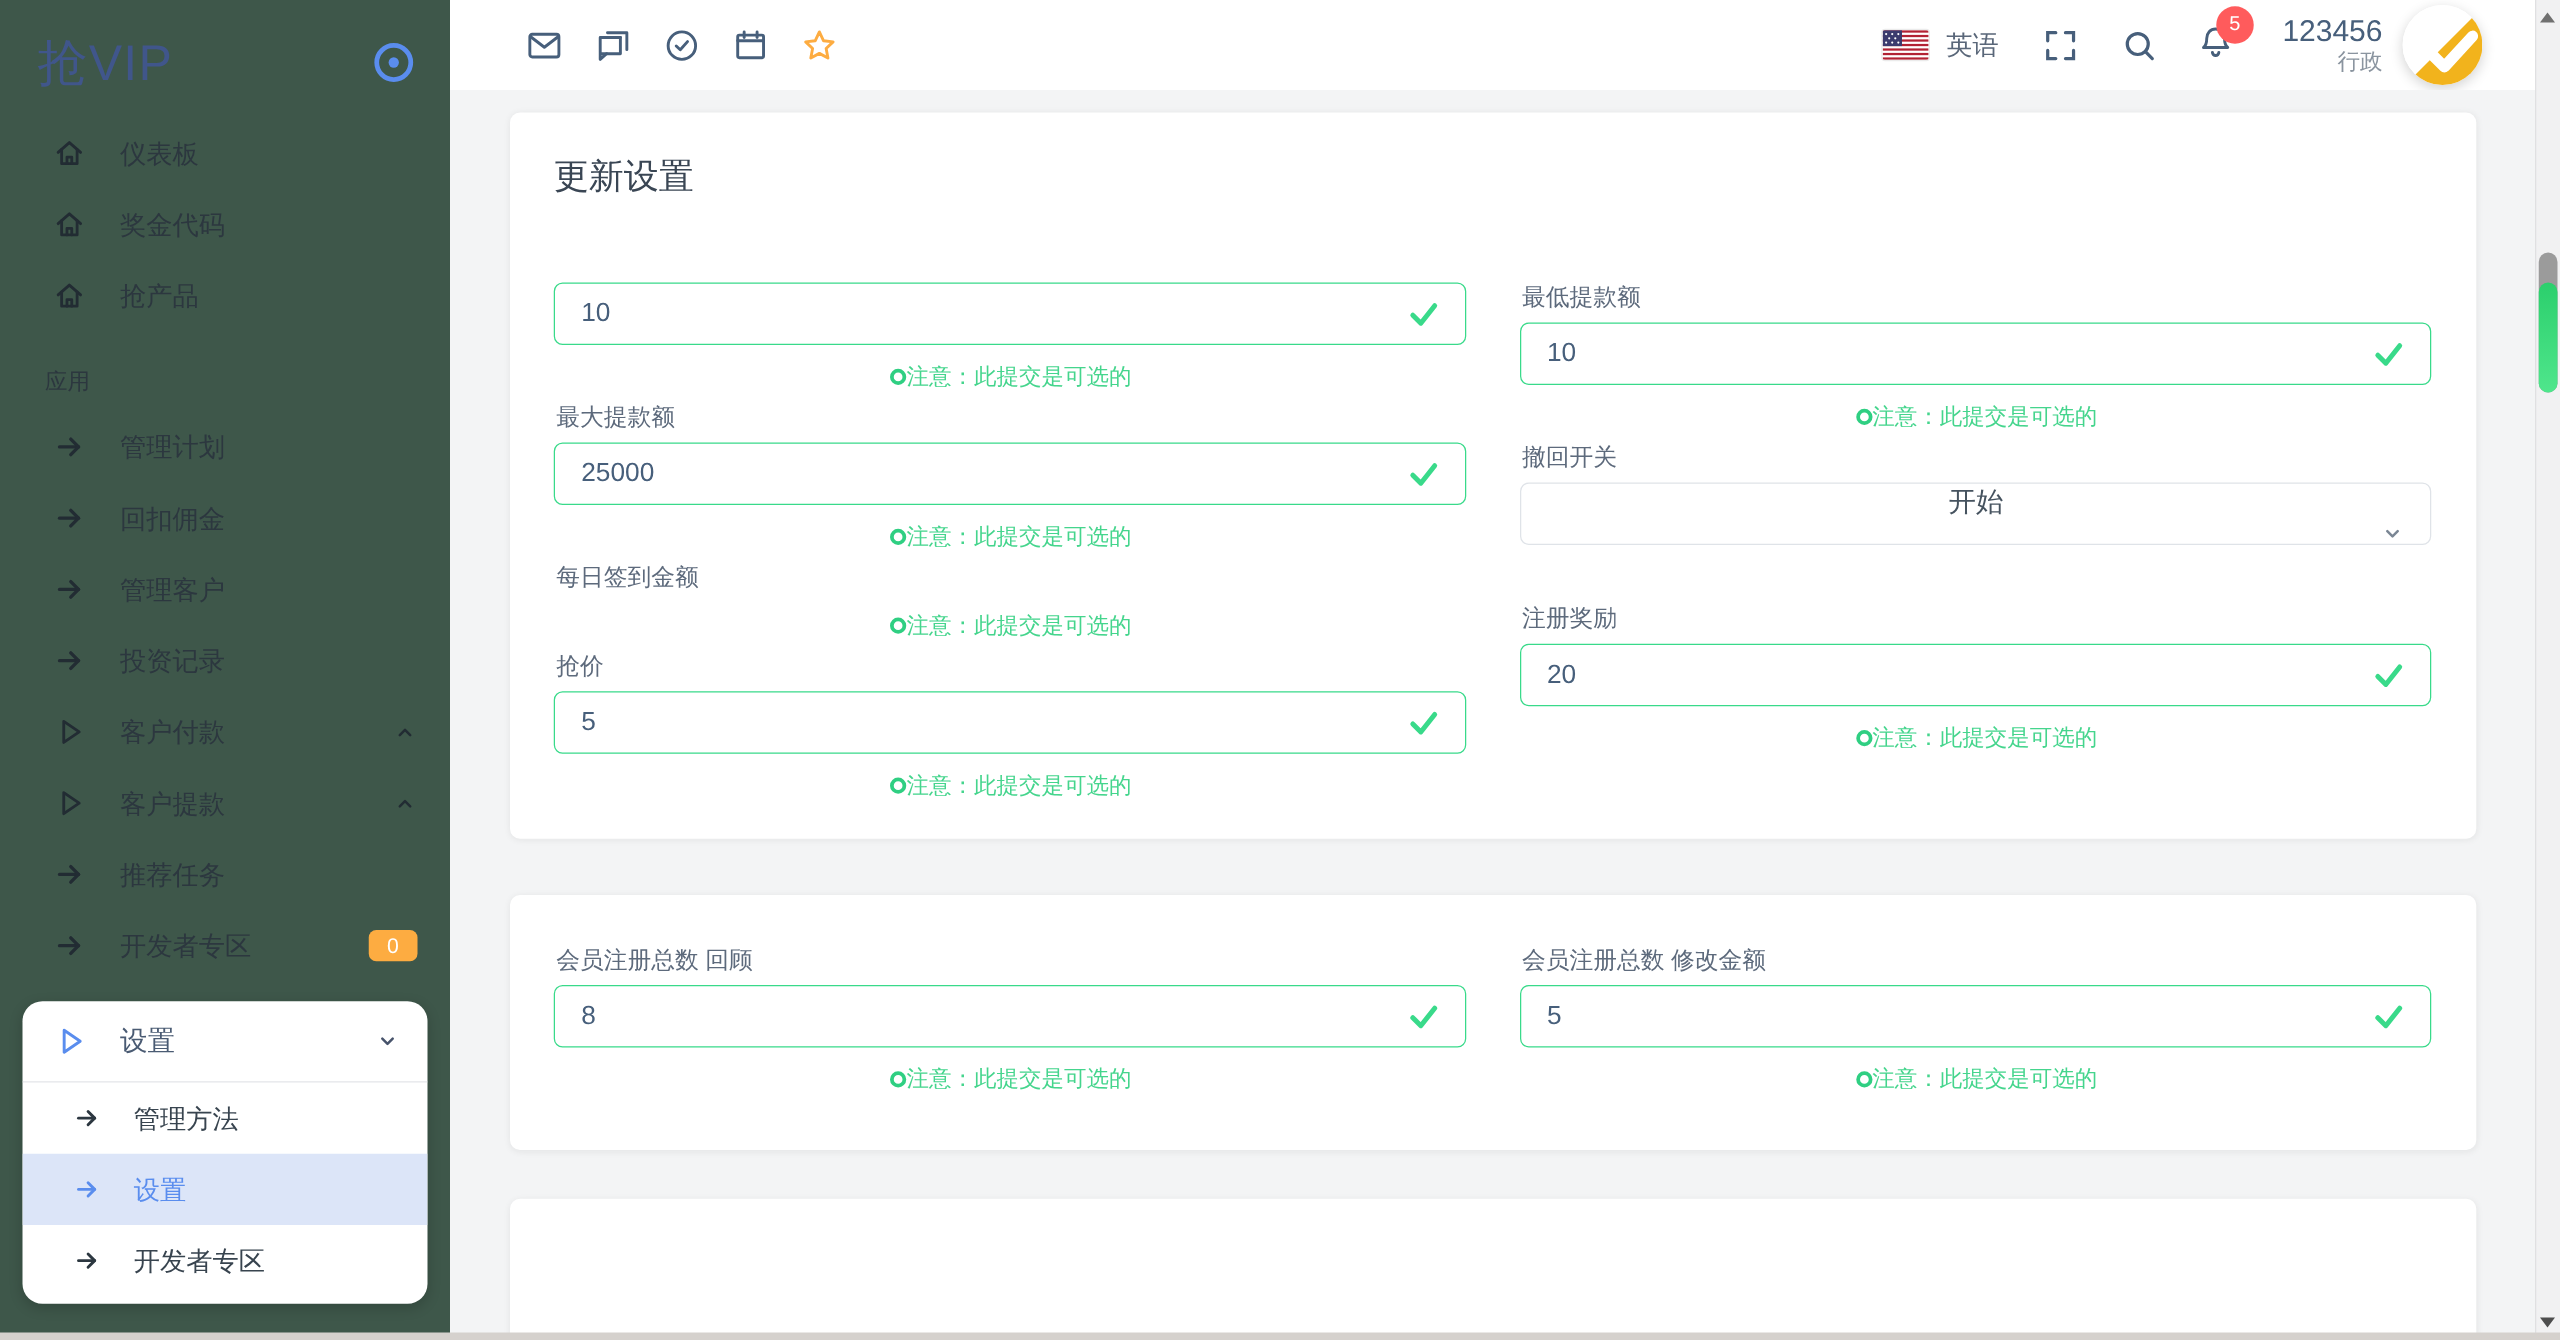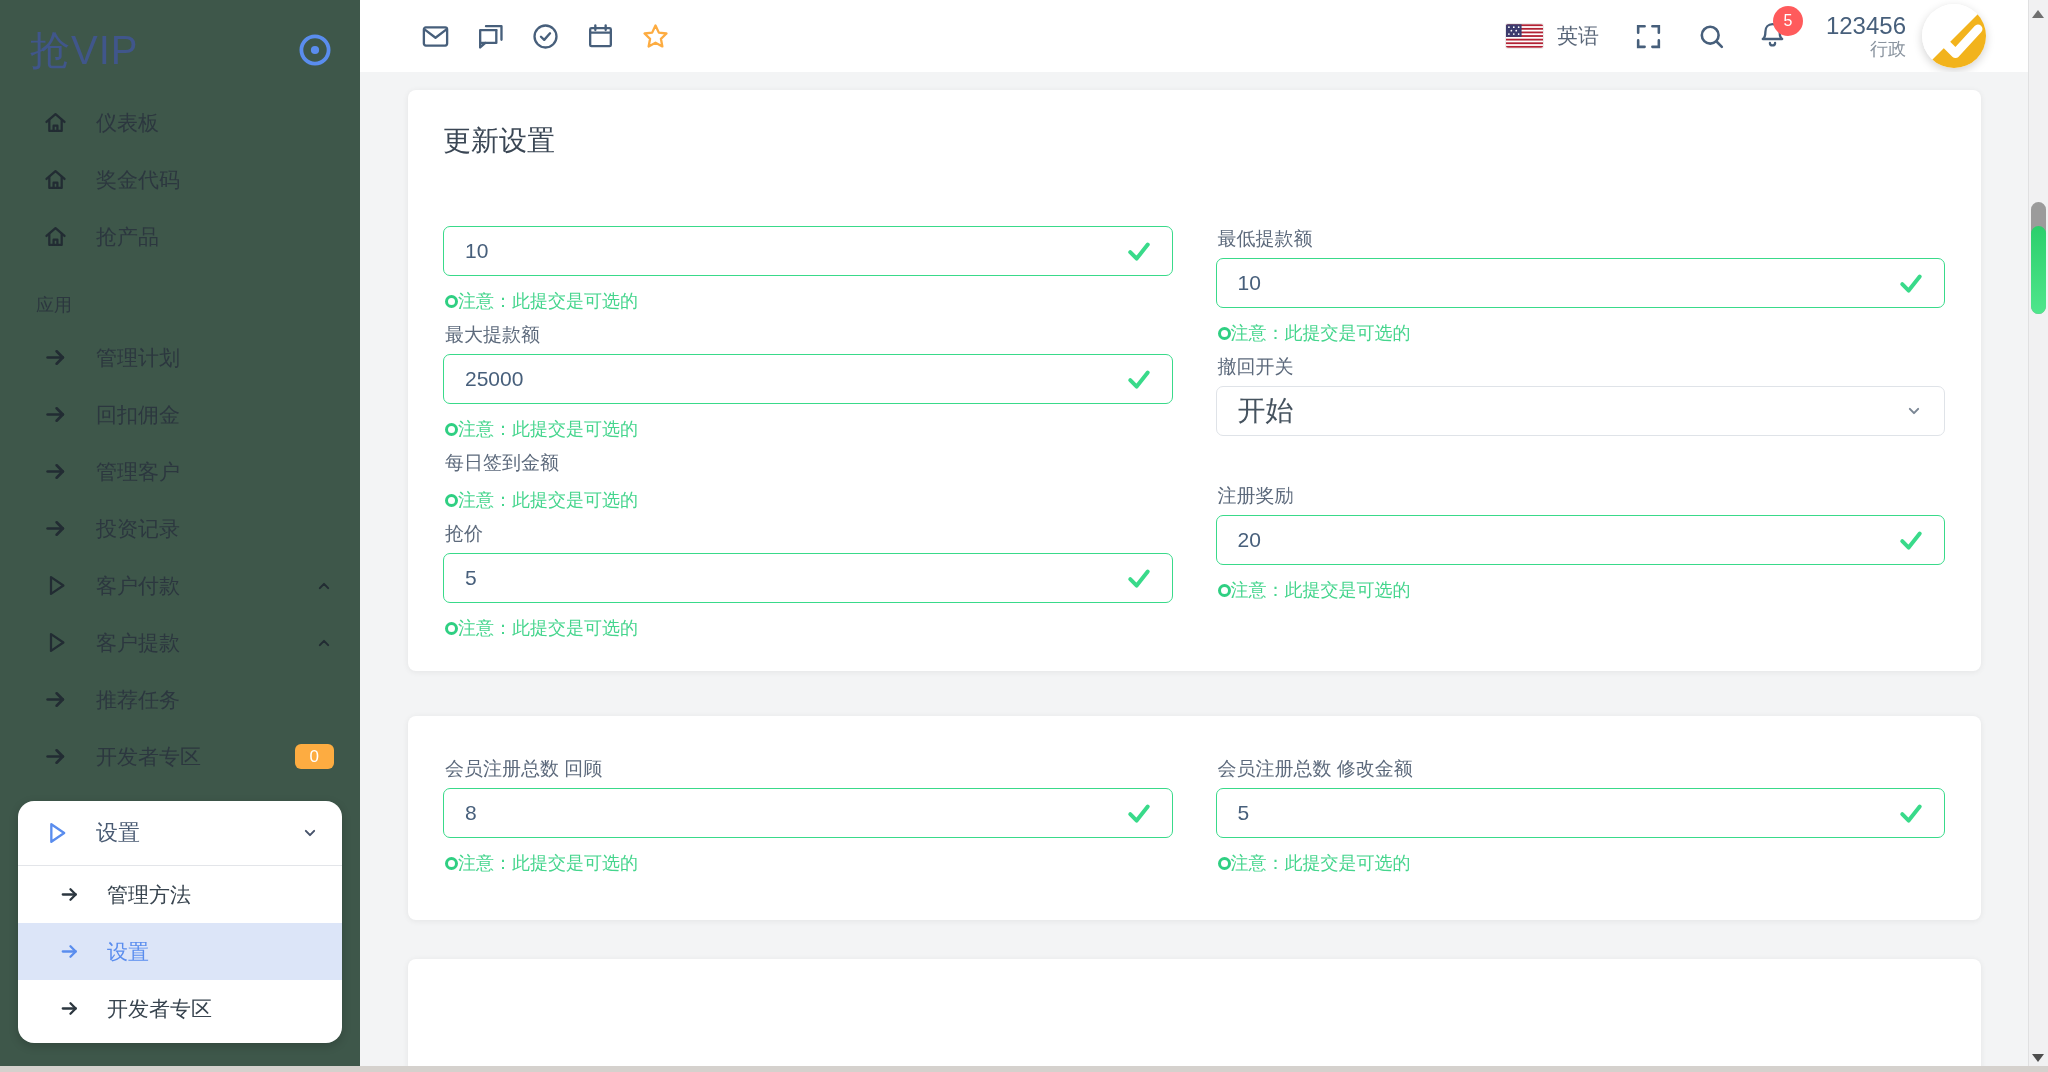--- a/index.html
+++ b/index.html
@@ -59,24 +59,24 @@
   .card-title { font-size:28px; font-weight:500; color:#3a4654; line-height:34px; margin-bottom:68px; }
   .form-grid { display:flex; gap:43px; }
   .form-col { flex:1; min-width:0; }
   .field { margin-bottom:9px; }
   .field.no-note { margin-bottom:47px; }
   .field-label { font-size:19px; color:#5d6a7c; margin:0 0 7px 2px; height:25px; line-height:25px; white-space:nowrap; }
   .control { position:relative; }
   .text-input { width:100%; height:50px; border:1px solid #39da8a; border-radius:7px; font-size:21px; color:#475f7b; padding:0 64px 0 21px; outline:none; background:#fff; font-family:inherit; }
   .input-check { position:absolute; right:20px; top:11px; width:28px; height:28px; display:inline-flex; }
   .input-check svg { width:100%; height:100%; }
-  .select-box { height:50px; border:1px solid #dfe3e8; border-radius:7px; display:flex; align-items:center; padding:0 20px 0 21px; font-size:28px; color:#46535f; background:#fff; cursor:pointer; }
+  .select-box { height:50px; border:1px solid #dfe3e8; border-radius:7px; display:flex; align-items:center; padding:0 20px 0 21px; font-size:22px; color:#46535f; background:#fff; cursor:pointer;flex-direction:column; }
   .select-chevron { margin-left:auto; width:20px; height:20px; color:#7a8694; display:inline-flex; }
   .select-chevron svg { width:100%; height:100%; }
-  .note-row { display:flex; align-items:center; gap:0; margin:13px 0 0 2px; height:24px; }
+  .note-row { display:flex; align-items:center; gap:0; margin:13px 0 0 2px; height:24px;justify-content:center; }
   .note-ring { width:13px; height:13px; border:3px solid #2fcf82; border-radius:50%; flex:none; }
   .note-text { font-size:18px; color:#45d58d; white-space:nowrap; }
   .card2 { margin-top:45px; padding:40px 36px 36px 35px; }
   .card3 { margin-top:39px; height:120px; position:relative; }
 
   
   .scroll-col { width:20px; min-width:20px; background:#f1f1f2; border-left:1px solid #e0e0e1; position:relative; }
   .scroll-arrow-up { position:absolute; top:10px; left:3px; width:0; height:0; border-left:6px solid transparent; border-right:6px solid transparent; border-bottom:8px solid #707070; }
   .scroll-arrow-down { position:absolute; bottom:10px; left:3px; width:0; height:0; border-left:6px solid transparent; border-right:6px solid transparent; border-top:8px solid #4e4e4e; }
   .scroll-thumb { position:absolute; top:202px; left:2px; width:15px; height:112px; background:#9b9b9b; border-radius:8px; cursor:pointer; }

